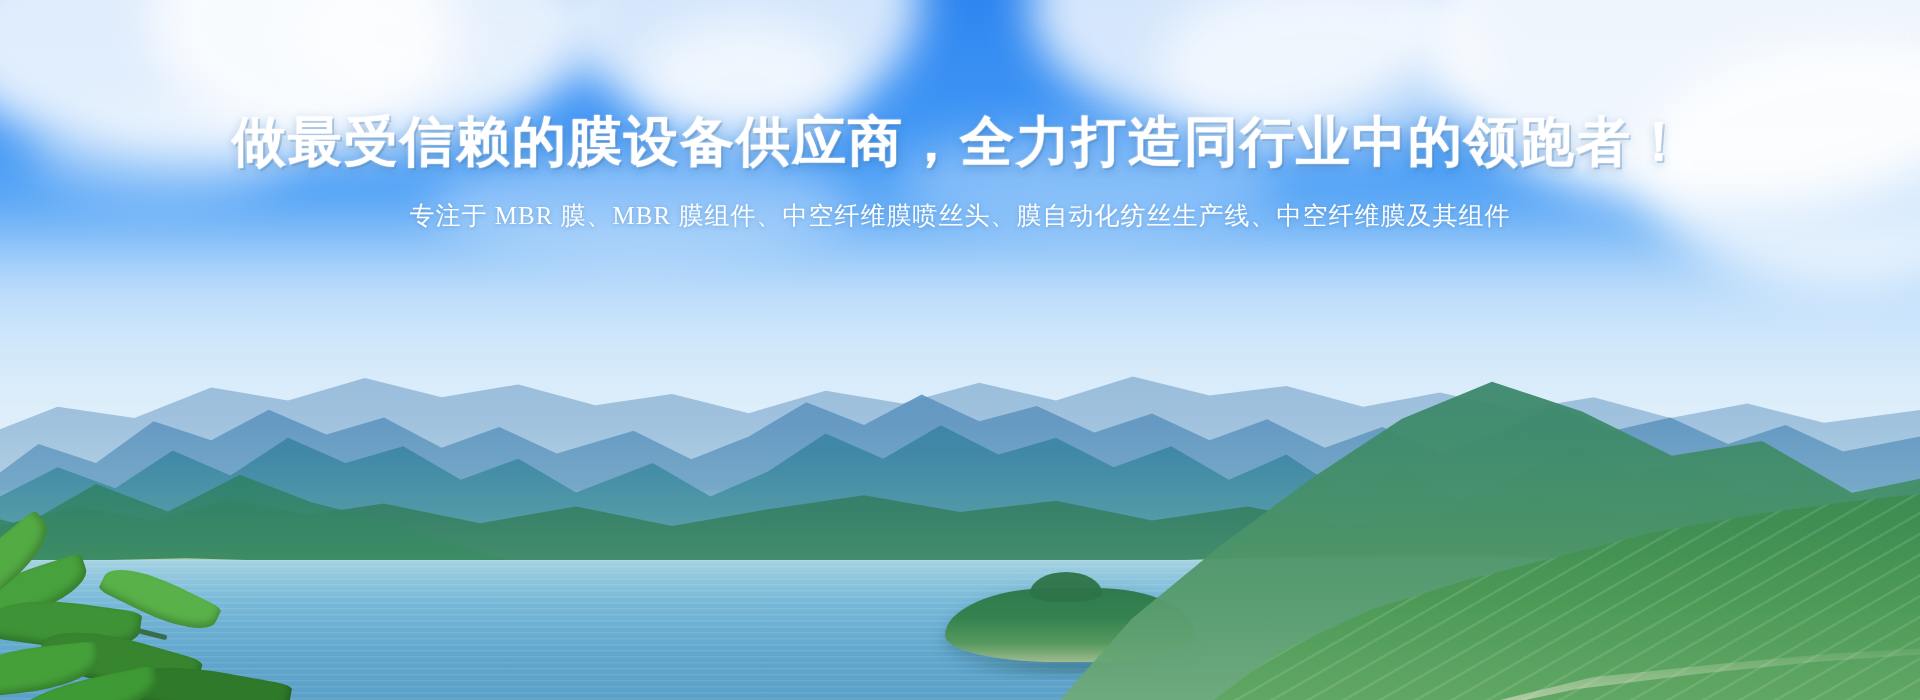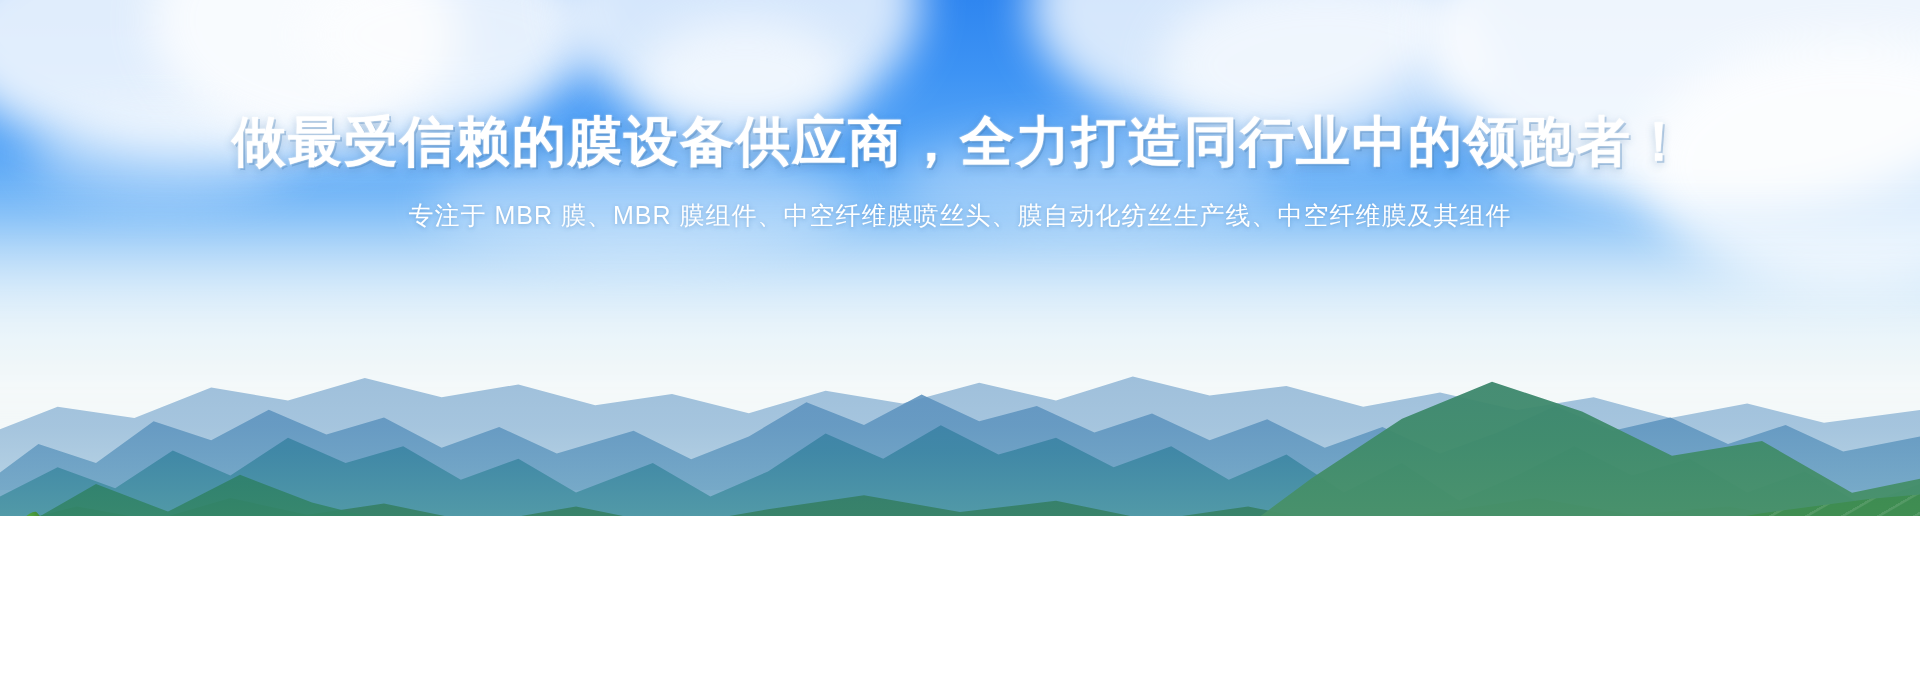--- a/index.html
+++ b/index.html
@@ -1,20 +1,20 @@
 <!DOCTYPE html>
 <html><head>
 <meta charset="utf-8">
 <style>
   html,body{margin:0;padding:0;background:#fff;}
   body{font-family:"Liberation Sans","DejaVu Sans",sans-serif;}
 
   .banner{
     position:relative;
-    width:1920px;height:516px;
+    width:1920px;height:700px;
     overflow:hidden;
     background:#be185d;
   }
 
   
   .sky{
     position:absolute;inset:0;
     background:
       linear-gradient(to bottom,
         #2f86f0 0%,
@@ -218,20 +218,21 @@
        0 3px 10px rgba(30,90,150,.30);
   }
   .subline{
     margin-top:28px;
     color:#ffffff;
     font-size:25px;
     font-weight:normal;
     letter-spacing:1px;
     white-space:nowrap;
     text-shadow:0 1px 4px rgba(40,100,160,.35);
+    font-family:Liberation Serif, serif;
   }
   .tagbox{
     margin-top:28px;
     border:1px solid rgba(255,255,255,.95);
     padding:13px 34px;
     color:#ffffff;
     font-size:22px;
     letter-spacing:1px;
     white-space:nowrap;
     text-shadow:0 1px 4px rgba(40,100,160,.30);

